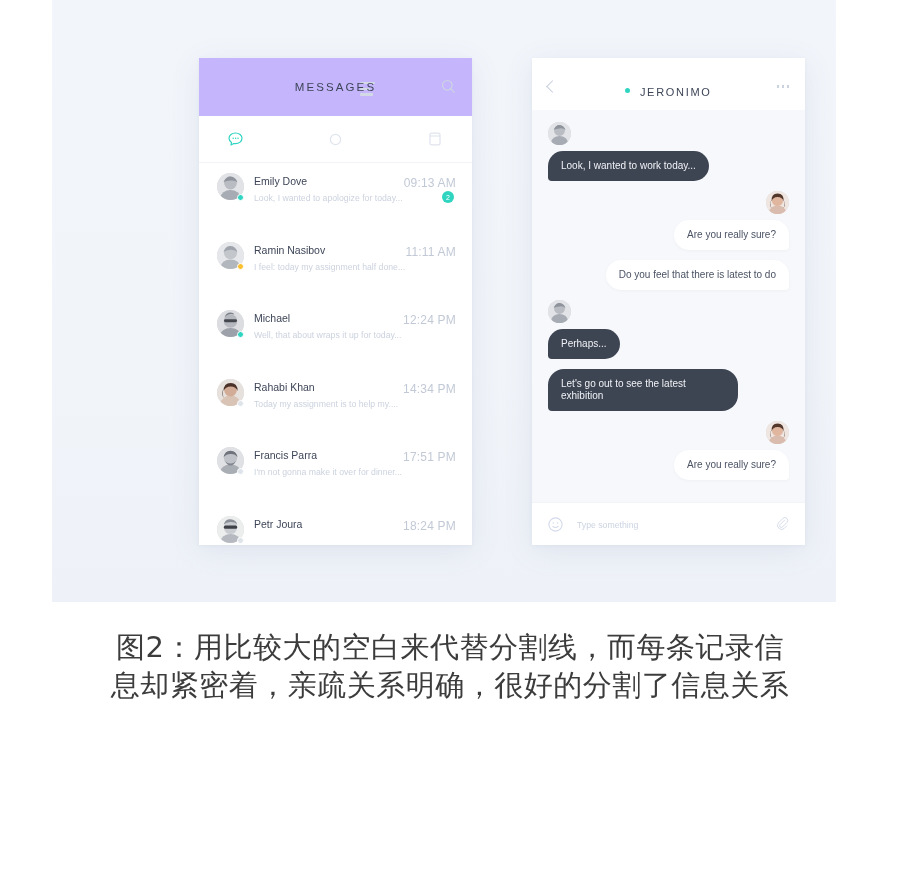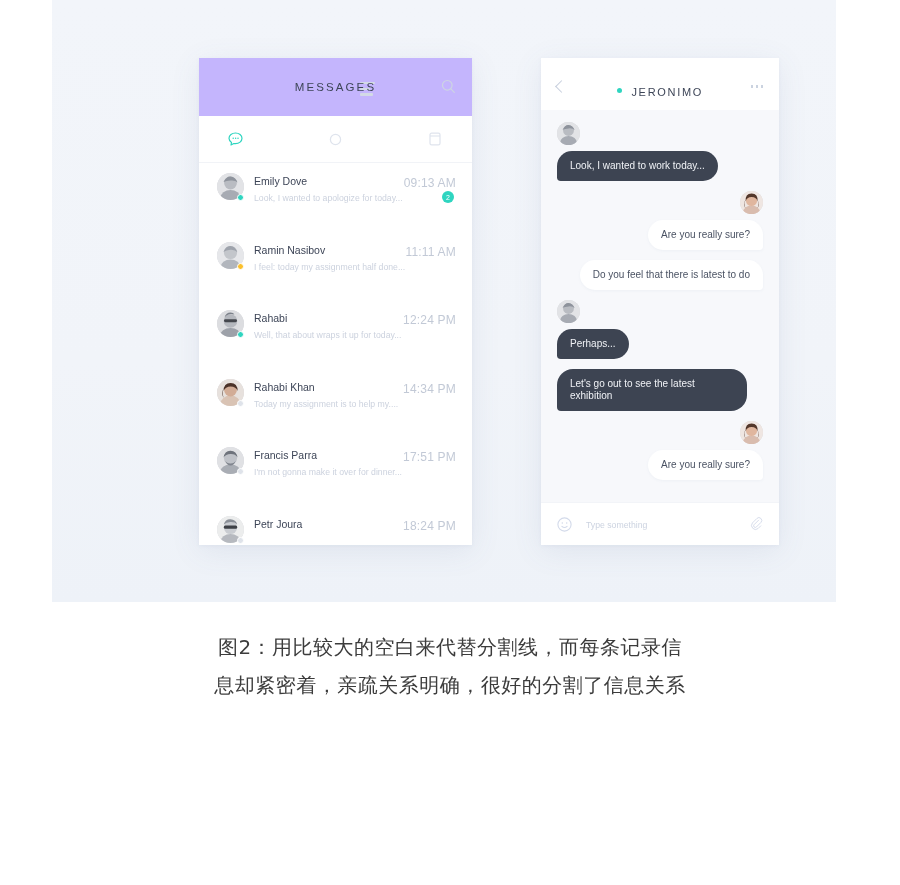--- a/index.html
+++ b/index.html
@@ -33,23 +33,22 @@
   }
   .panel-messages {
     left: 147px;
     top: 58px;
     width: 273px;
     height: 487px;
   }
   .panel-chat {
     left: 480px;
     top: 58px;
-    width: 238px;
+    width: 273px;
     height: 487px;
-    margin-left: 9px;
   }
 
   
   .msg-header {
     position: relative;
     height: 58px;
     background: #c4b5fd;
   }
   .hamburger {
     position: absolute;
@@ -297,21 +296,21 @@
     top: 13px;
   }
 
   
   .caption {
     position: absolute;
     left: 0;
     top: 628px;
     width: 900px;
     text-align: center;
-    font-size: 20px;
+    font-size: 29px;
     line-height: 38px;
     color: #3c3c3c;
     font-family: "DejaVu Sans", sans-serif;
     letter-spacing: 0.5px;
   }
   .caption div { white-space: nowrap; }
 </style>
 </head>
 <body>
 
@@ -393,21 +392,21 @@
         <div class="avatar">
           <svg width="27" height="27" viewBox="0 0 27 27">
             <rect width="27" height="27" fill="#dcdde0"></rect>
             <circle cx="13.5" cy="11" r="6.8" fill="#b5b8be"></circle>
             <ellipse cx="13.5" cy="26" rx="10.5" ry="8" fill="#9da1a9"></ellipse>
             <rect x="7" y="9.2" width="13" height="3" rx="1.4" fill="#44474d"></rect>
             <path d="M7.5 7.5 q1.5 -5 6 -5 q3 0 4 2 q-4 -1 -6 0 q-2.5 1.2 -4 3z" fill="#7c818a"></path>
           </svg>
         </div>
         <span class="dot" style="background:#2fd5c0"></span>
-        <div class="conv-name">Rahabi</div>
+        <div class="conv-name">Michael</div>
         <div class="conv-time">12:24 PM</div>
         <div class="conv-preview">Well, that about wraps it up for today...</div>
       </div>
 
       <div class="conv-row">
         <div class="avatar">
           <svg width="27" height="27" viewBox="0 0 27 27">
             <rect width="27" height="27" fill="#e7e1dd"></rect>
             <ellipse cx="13.5" cy="25" rx="10" ry="8.5" fill="#d9c3b4"></ellipse>
             <circle cx="13.5" cy="11" r="6.4" fill="#d2ac96"></circle>

